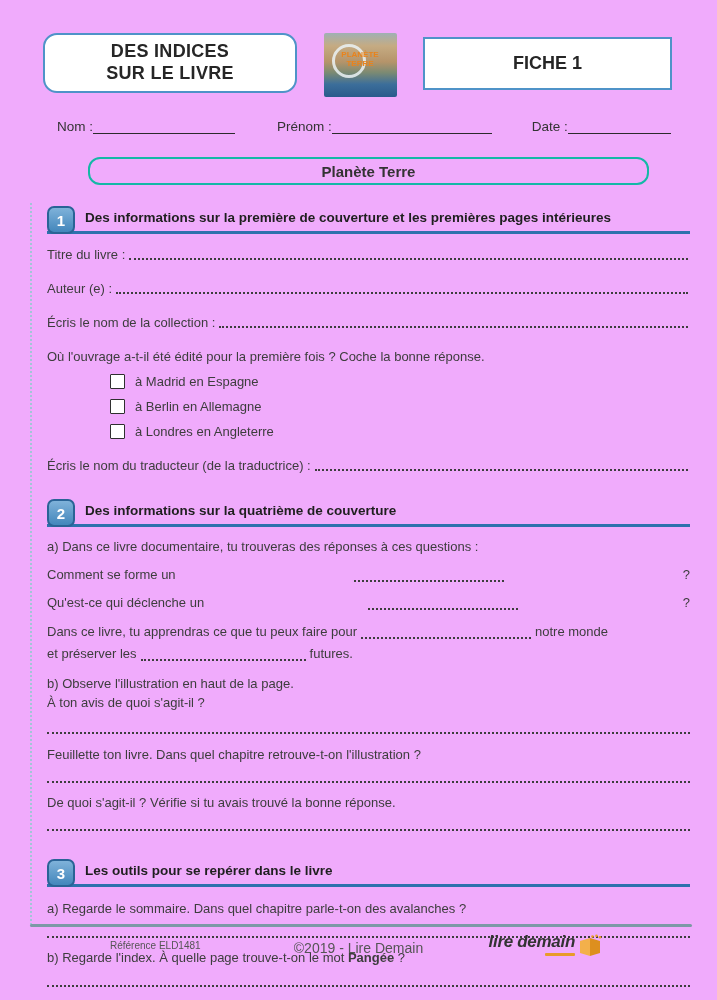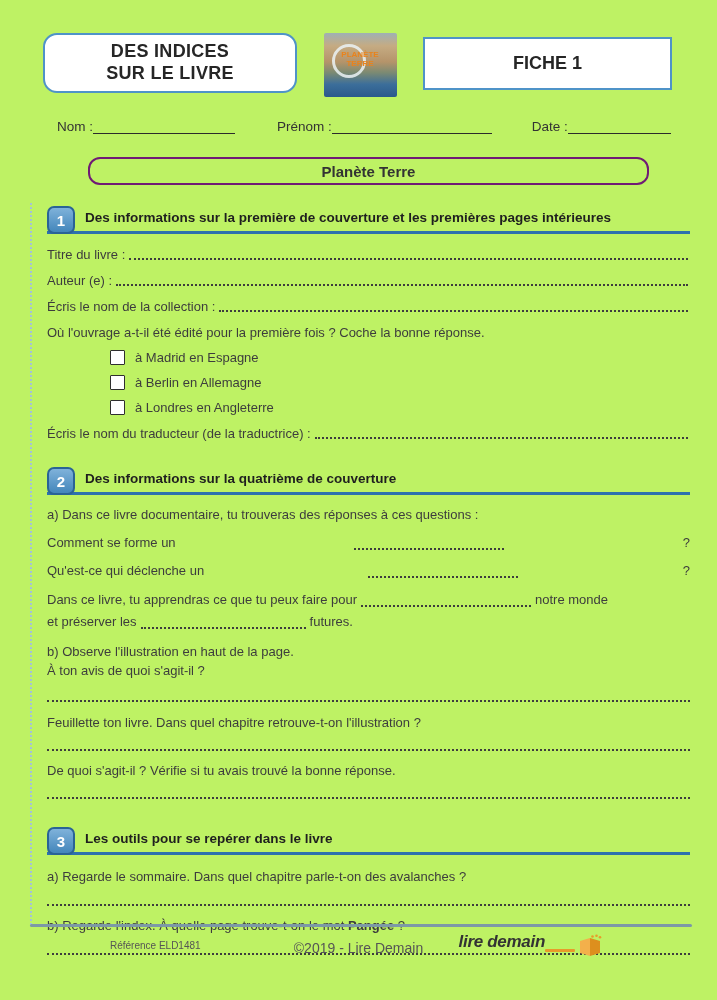--- a/index.html
+++ b/index.html
@@ -1,17 +1,17 @@
 <!DOCTYPE html>
 <html><head>
 <meta charset="utf-8">
 <style>
   html,body { margin:0; padding:0; background:#ffffff; }
   .page {
-    position:relative; width:717px; height:1000px; background:#bef264;
+    position:relative; width:717px; height:1000px; background:#f0abfc;
     font-family:"Liberation Sans", sans-serif; color:#3d3d3d; overflow:hidden;
   }
   
   .header { position:absolute; top:33px; left:43px; right:45px;
     display:flex; justify-content:space-between; align-items:flex-start; }
   .hbox { border:2px solid #4f93c8; border-radius:14px; background:#fff;
     display:flex; flex-direction:column; justify-content:center; align-items:center;
     font-weight:bold; color:#262626; }
   .hbox.left  { width:250px; height:56px; font-size:18px; line-height:1.2; letter-spacing:.3px; text-align:center; }
   .hbox.right { width:245px; height:49px; margin-top:4px; font-size:18px; border-radius:0; }
@@ -24,52 +24,52 @@
   .cover-title span { display:block; }
   
   .identity { position:absolute; top:118px; left:57px; display:flex; align-items:flex-end;
     font-size:13.5px; color:#333; }
   .wline { display:inline-block; border-bottom:1.6px solid #2b2b2b; height:15px; }
   .w-nom { width:142px; margin-right:42px; }
   .w-prenom { width:160px; margin-right:40px; }
   .w-date { width:103px; }
   
   .title-box { position:absolute; top:157px; left:88px; width:557px; height:24px;
-    border:2px solid #701a75; border-radius:12px; display:flex; align-items:center;
+    border:2px solid #14b8a6; border-radius:12px; display:flex; align-items:center;
     justify-content:center; font-size:15px; font-weight:bold; color:#333; }
   
   .content { position:absolute; top:203px; left:47px; width:643px; }
   .left-rule { position:absolute; left:30px; top:203px; height:722px; border-left:2px dotted #a3c3d8; }
   .shead { position:relative; padding:4px 0 6px 38px; border-bottom:3px solid #2d71ad;
     font-weight:bold; font-size:13.5px; color:#1f1f1f; }
   .badge { position:absolute; left:0; top:0; width:24px; height:24px;
     border:2px solid #2a6396; border-radius:7px;
     background:linear-gradient(180deg,#7fb2da 0%, #4386bb 100%);
     color:#fff; font-size:15px; font-weight:bold;
     display:flex; align-items:center; justify-content:center; }
   .row { display:flex; align-items:flex-end; font-size:13px; line-height:15px; color:#3d3d3d; }
   .dots-fill { flex:1; border-bottom:2px dotted #3d3d3d; margin:0 2px 2px 4px; }
   .dots-fixed { display:inline-block; border-bottom:2px dotted #3d3d3d; height:12px; margin:0 4px; }
   .dotline { border-bottom:2px dotted #3d3d3d; height:6px; }
   .chk-row { display:flex; align-items:center; margin:10px 0 0 43px; font-size:13px; color:#3d3d3d;padding-left:20px; }
   .checkbox { width:13px; height:13px; border:1.6px solid #2f2f2f; border-radius:1px;
     background:#fff; margin-right:10px; flex:none; }
   .bold { font-weight:bold; }
   
-  .mt3{margin-top:3px;} .mt7{margin-top:7px;} .mt11{margin-top:11px;}
+  .mt3{margin-top:3px;} .mt7{margin-top:7px;} .mt11{margin-top:19px;}
   .mt12{margin-top:12px;} .mt13{margin-top:13px;justify-content:space-between;} .mt14{margin-top:14px;} .mt26{margin-top:26px;}
   .mt28{margin-top:28px;}
   .twolines { font-size:13px; line-height:19px; color:#3d3d3d; }
   
   .footer-line { position:absolute; left:30px; top:924px; width:662px; height:3px;
     background:#7c99a6; border-radius:2px; }
   .f-ref  { position:absolute; left:110px; top:940px; font-size:10px; color:#555; }
   .f-copy { position:absolute; left:50%; transform:translateX(-50%); top:940px; font-size:14px; color:#555; }
   .logo { position:absolute; right:114px; top:932px; display:flex; align-items:flex-start; }
-  .logo-textcol { display:flex; align-items:flex-end; }
+  .logo-textcol { display:flex; flex-direction:column; align-items:flex-end; }
   .logo-text { font-size:17px; font-weight:bold; font-style:italic; color:#333; letter-spacing:-.3px; }
   .logo-sub { width:30px; height:3px; background:#e89b2a; margin-top:1px; border-radius:1px; }
   .logo-book { margin-left:2px; margin-top:2px; }
 </style>
 </head>
 <body>
 
 <div class="page">
 
   <div class="header">

